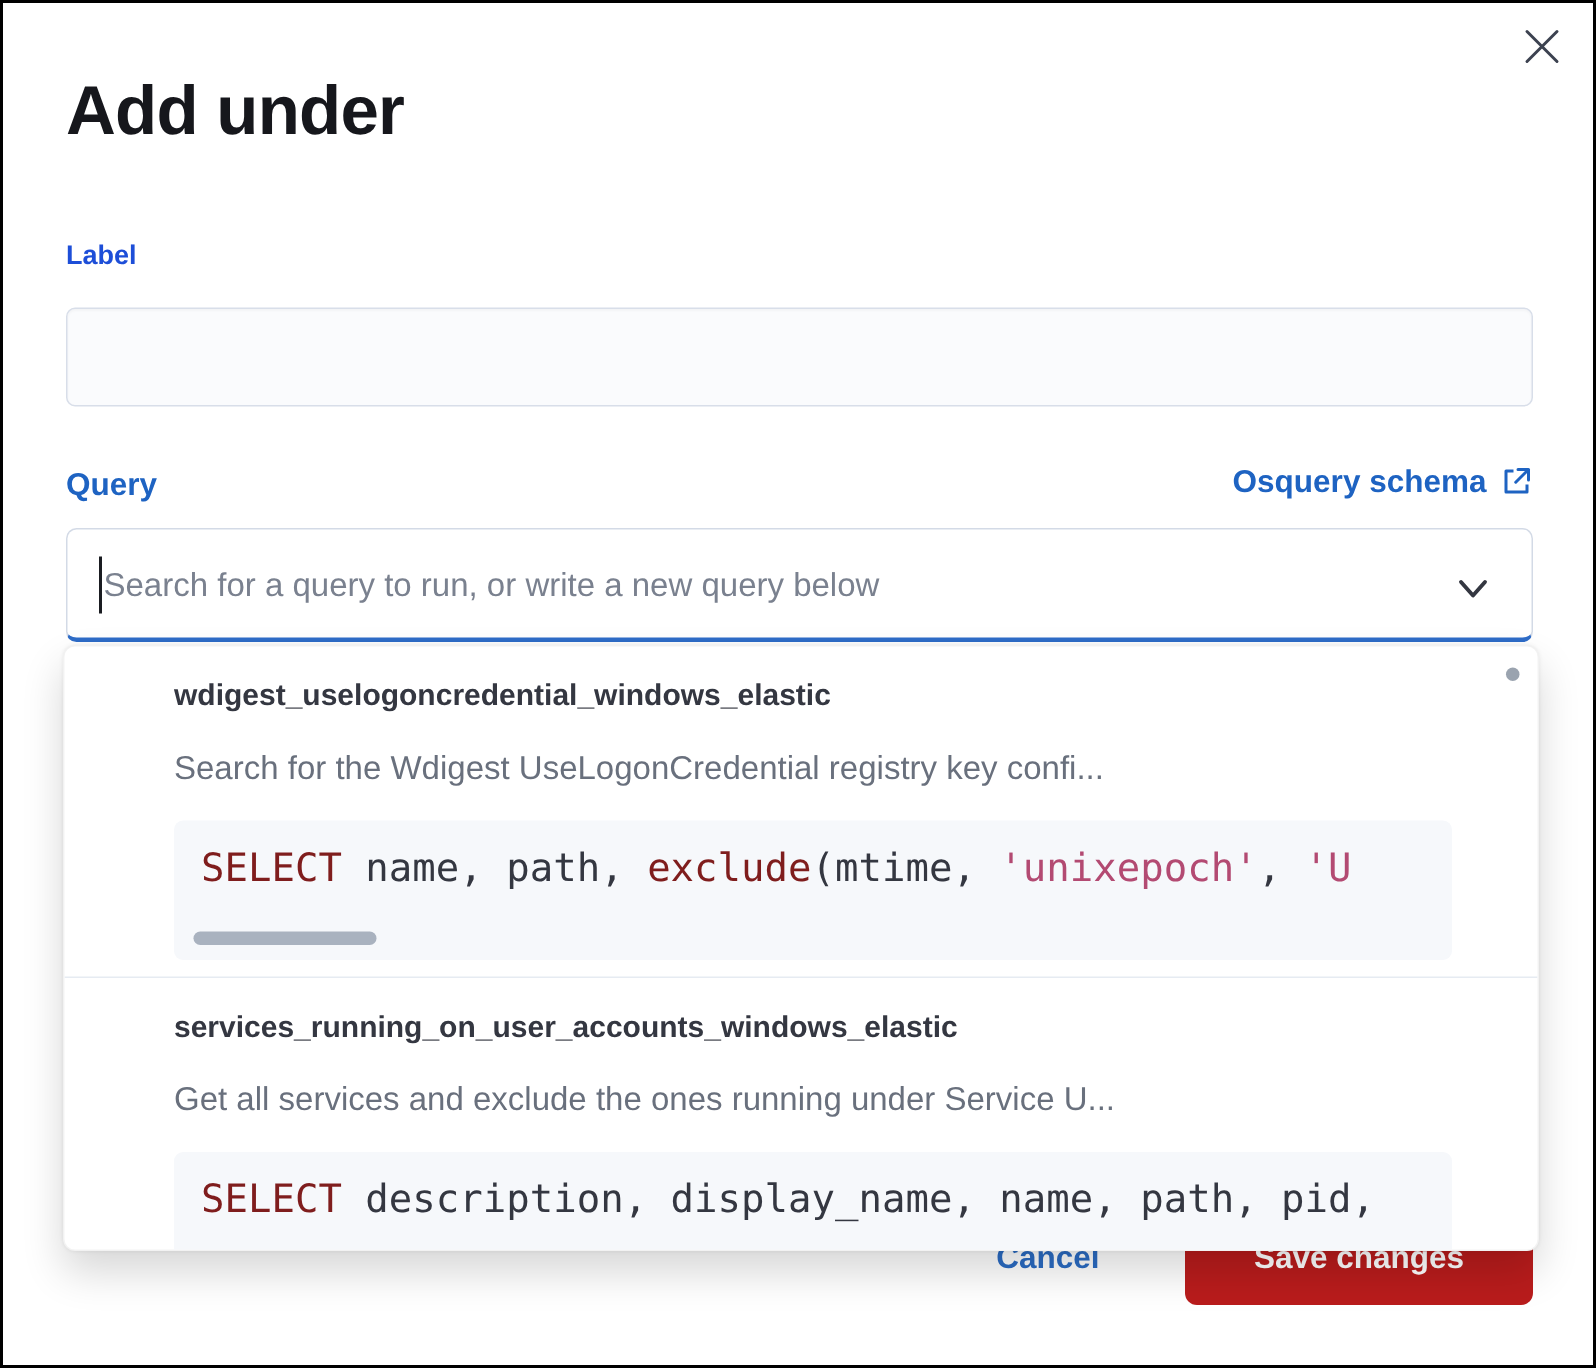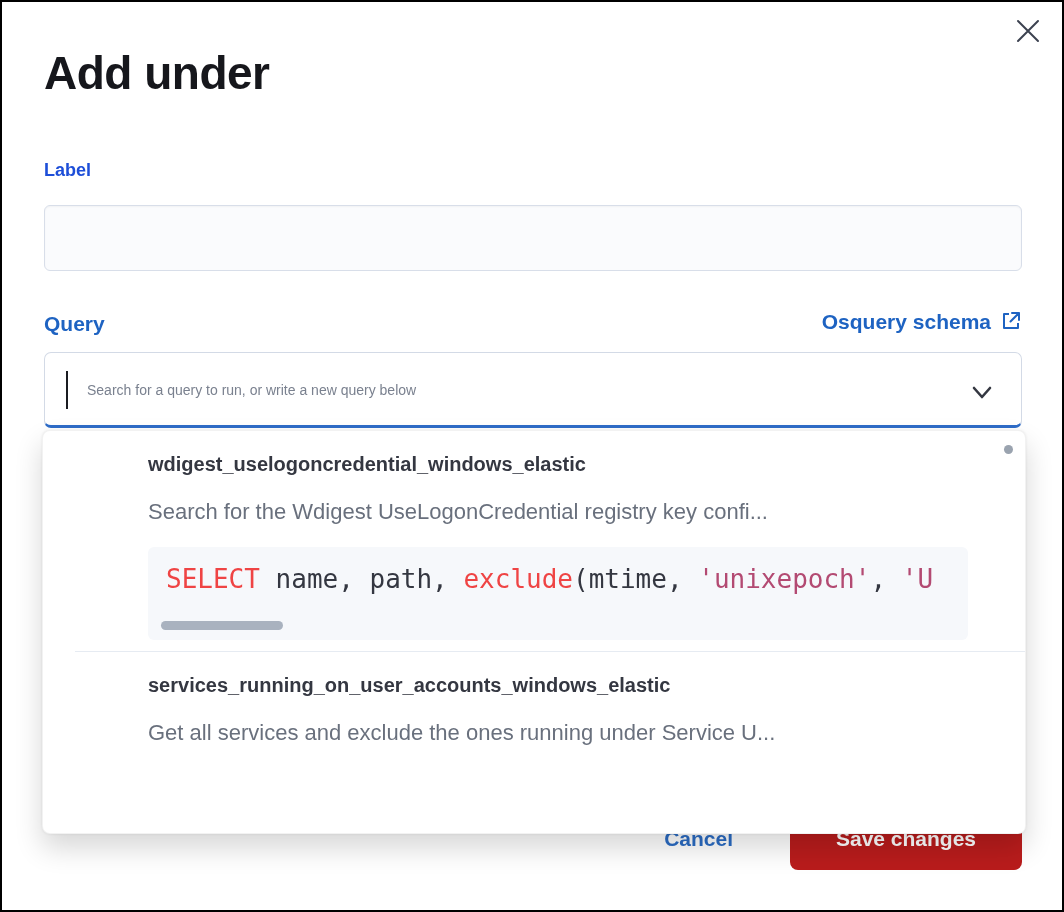--- a/index.html
+++ b/index.html
@@ -22,42 +22,42 @@
 
   
   .query-label{position:absolute;left:42px;top:310px;font-size:21px;font-weight:700;color:#1e63c2;}
   .schema-link{position:absolute;right:40px;top:308px;display:flex;align-items:flex-start;gap:9px;
                font-size:21px;font-weight:700;color:#1e63c2;text-decoration:none;cursor:pointer;}
 
   
   .combobox{position:absolute;left:42px;top:350px;width:978px;height:76px;box-sizing:border-box;
             background:#fff;border:1px solid #d3dae6;border-bottom:3px solid #2e6cc8;
             border-radius:7px;}
-  .combobox input{position:absolute;left:40px;top:12px;width:880px;height:48px;border:0;outline:none;
-            font-size:14px;color:#343741;font-family:"Liberation Sans",sans-serif;background:transparent;}
+  .combobox input{position:absolute;left:22px;top:12px;width:880px;height:48px;border:0;outline:none;
+            font-size:22px;color:#343741;font-family:"Liberation Sans",sans-serif;background:transparent;}
   .combobox input::placeholder{color:#7a818f;opacity:1;}
   .text-caret{position:absolute;left:21px;top:18px;width:2px;height:38px;background:#1a1c21;}
   .chevron{position:absolute;right:24px;top:24px;cursor:pointer;}
 
   
   .dropdown{position:absolute;left:40px;top:428px;width:982px;height:402px;background:#fff;
             border-radius:8px;border:1px solid rgba(0,0,0,0.05);overflow:hidden;z-index:5;
             box-shadow:0 14px 28px rgba(0,0,0,0.16),0 0 3px rgba(0,0,0,0.08);}
   .vdot{position:absolute;top:14px;right:12px;width:9px;height:9px;border-radius:50%;background:#9aa3af;}
-  .option{padding:20px 57px 0 73px;cursor:pointer;margin-left:32px;}
+  .option{padding:20px 57px 0 73px;cursor:pointer;}
   .option + .option{border-top:1px solid #e6ebf2;margin-top:11px;}
   .opt-title{font-size:20px;font-weight:700;color:#343741;line-height:26px;margin-bottom:22px;}
   .opt-desc{font-size:22px;color:#69707d;line-height:26px;margin-bottom:22px;
             white-space:nowrap;overflow:hidden;}
   .codeblock{position:relative;background:#f6f8fb;border-radius:6px;height:93px;box-sizing:border-box;
              padding:16px 18px 0 18px;overflow:hidden;}
   .codeblock.tall{height:120px;}
   .codeline{font-family:"DejaVu Sans Mono",monospace;font-size:26px;line-height:32px;
             white-space:pre;overflow:hidden;color:#343741;}
-  .tok-kw{color:#ef4444;}
+  .tok-kw{color:#7f1d1d;}
   .tok-str{color:#b34a72;}
   .tok-plain{color:#343741;}
   .hthumb{position:absolute;left:13px;bottom:10px;width:122px;height:9px;border-radius:5px;background:#a9b2bf;}
 
   
   .footer{position:absolute;right:40px;bottom:40px;display:flex;align-items:center;gap:57px;z-index:1;}
   .cancel-btn{border:0;background:transparent;color:#2b6cc4;font-size:21px;font-weight:700;
               font-family:"Liberation Sans",sans-serif;cursor:pointer;padding:0;}
   .save-btn{width:232px;height:62px;border:0;border-radius:8px;background:#b91c1c;color:#fff;
             font-size:21px;font-weight:700;font-family:"Liberation Sans",sans-serif;cursor:pointer;}
@@ -103,20 +103,23 @@
       <div class="opt-desc">Search for the Wdigest UseLogonCredential registry key confi...</div>
       <div class="codeblock">
         <div class="codeline"><span class="tok-kw">SELECT</span><span class="tok-plain"> name, path, </span><span class="tok-kw">exclude</span><span class="tok-plain">(mtime, </span><span class="tok-str">'unixepoch'</span><span class="tok-plain">, </span><span class="tok-str">'U</span></div>
         <span class="hthumb"></span>
       </div>
     </div>
 
     <div class="option">
       <div class="opt-title">services_running_on_user_accounts_windows_elastic</div>
       <div class="opt-desc">Get all services and exclude the ones running under Service U...</div>
+      <div class="codeblock tall">
+        <div class="codeline"><span class="tok-kw">SELECT</span><span class="tok-plain"> description, display_name, name, path, pid,</span></div>
+      </div>
     </div>
   </div>
 
   <div class="footer">
     <button class="cancel-btn">Cancel</button>
     <button class="save-btn">Save changes</button>
   </div>
 
 </div>
 

